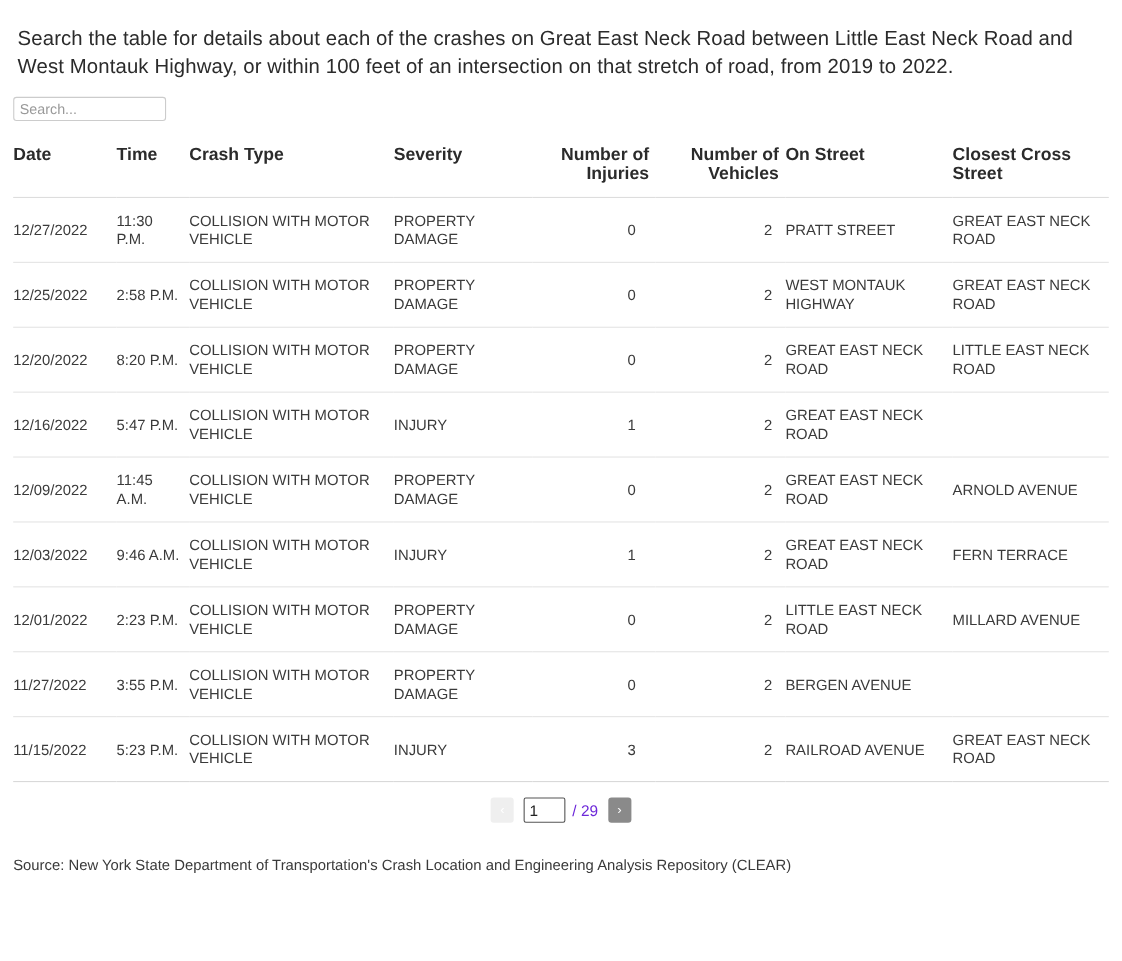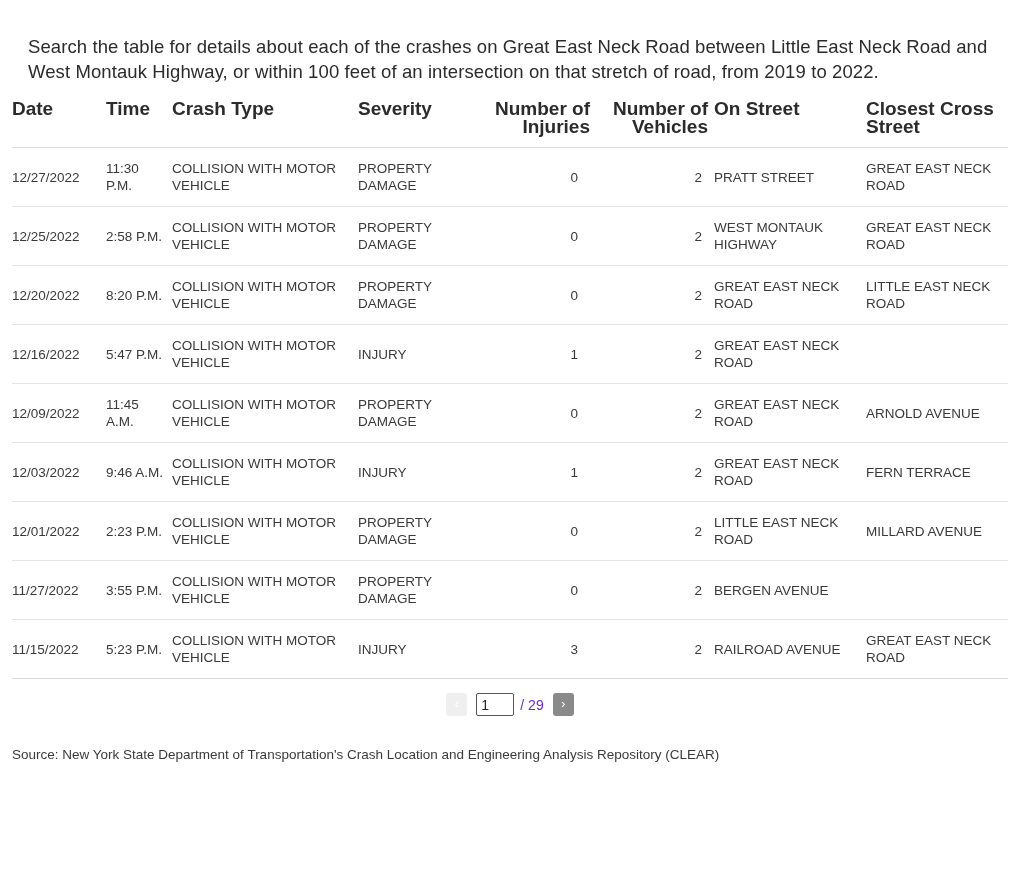--- a/index.html
+++ b/index.html
@@ -21,21 +21,21 @@
     width: 1020px;
     padding: 0 12px;
   }
 
   
   .intro {
     font-size: 18.5px;
     line-height: 25px;
     color: #2b2b2b;
     font-weight: 400;
-    margin: 16px;
+    margin: 4px;
     padding-top: 18px;
     max-width: 1000px;
     letter-spacing: 0.1px;
   }
 
   
   .search-wrap {
     margin-top: 16px;
     margin-bottom: 22px;
   }
@@ -53,21 +53,21 @@
   }
   .search-input::placeholder { color: #9a9a9a; }
 
   
   table.crash-table {
     width: 996px;
     border-collapse: collapse;
     table-layout: fixed;
   }
   table.crash-table thead th {
-    font-size: 19px;
+    font-size: 16px;
     font-weight: 700;
     color: #2b2b2b;
     text-align: left;
     vertical-align: top;
     padding: 0 6px 11px 0;
     line-height: 18px;
     border-bottom: 1px solid #dddddd;
   }
   table.crash-table thead th.num {
     text-align: right;
@@ -159,20 +159,23 @@
     line-height: 18px;
   }
 </style>
 </head>
 <body>
 
 <div class="page">
 
   <p class="intro">Search the table for details about each of the crashes on Great East Neck Road between Little East Neck Road and West Montauk Highway, or within 100 feet of an intersection on that stretch of road, from 2019 to 2022.</p>
 
+  <div class="search-wrap">
+    <input class="search-input" type="text" placeholder="Search..." style="">
+  </div>
 
   <table class="crash-table">
     <colgroup>
       <col class="c-date">
         <col class="c-time">
         <col class="c-type">
         <col class="c-sev">
       <col class="c-inj">
         <col class="c-veh">
         <col class="c-on">

